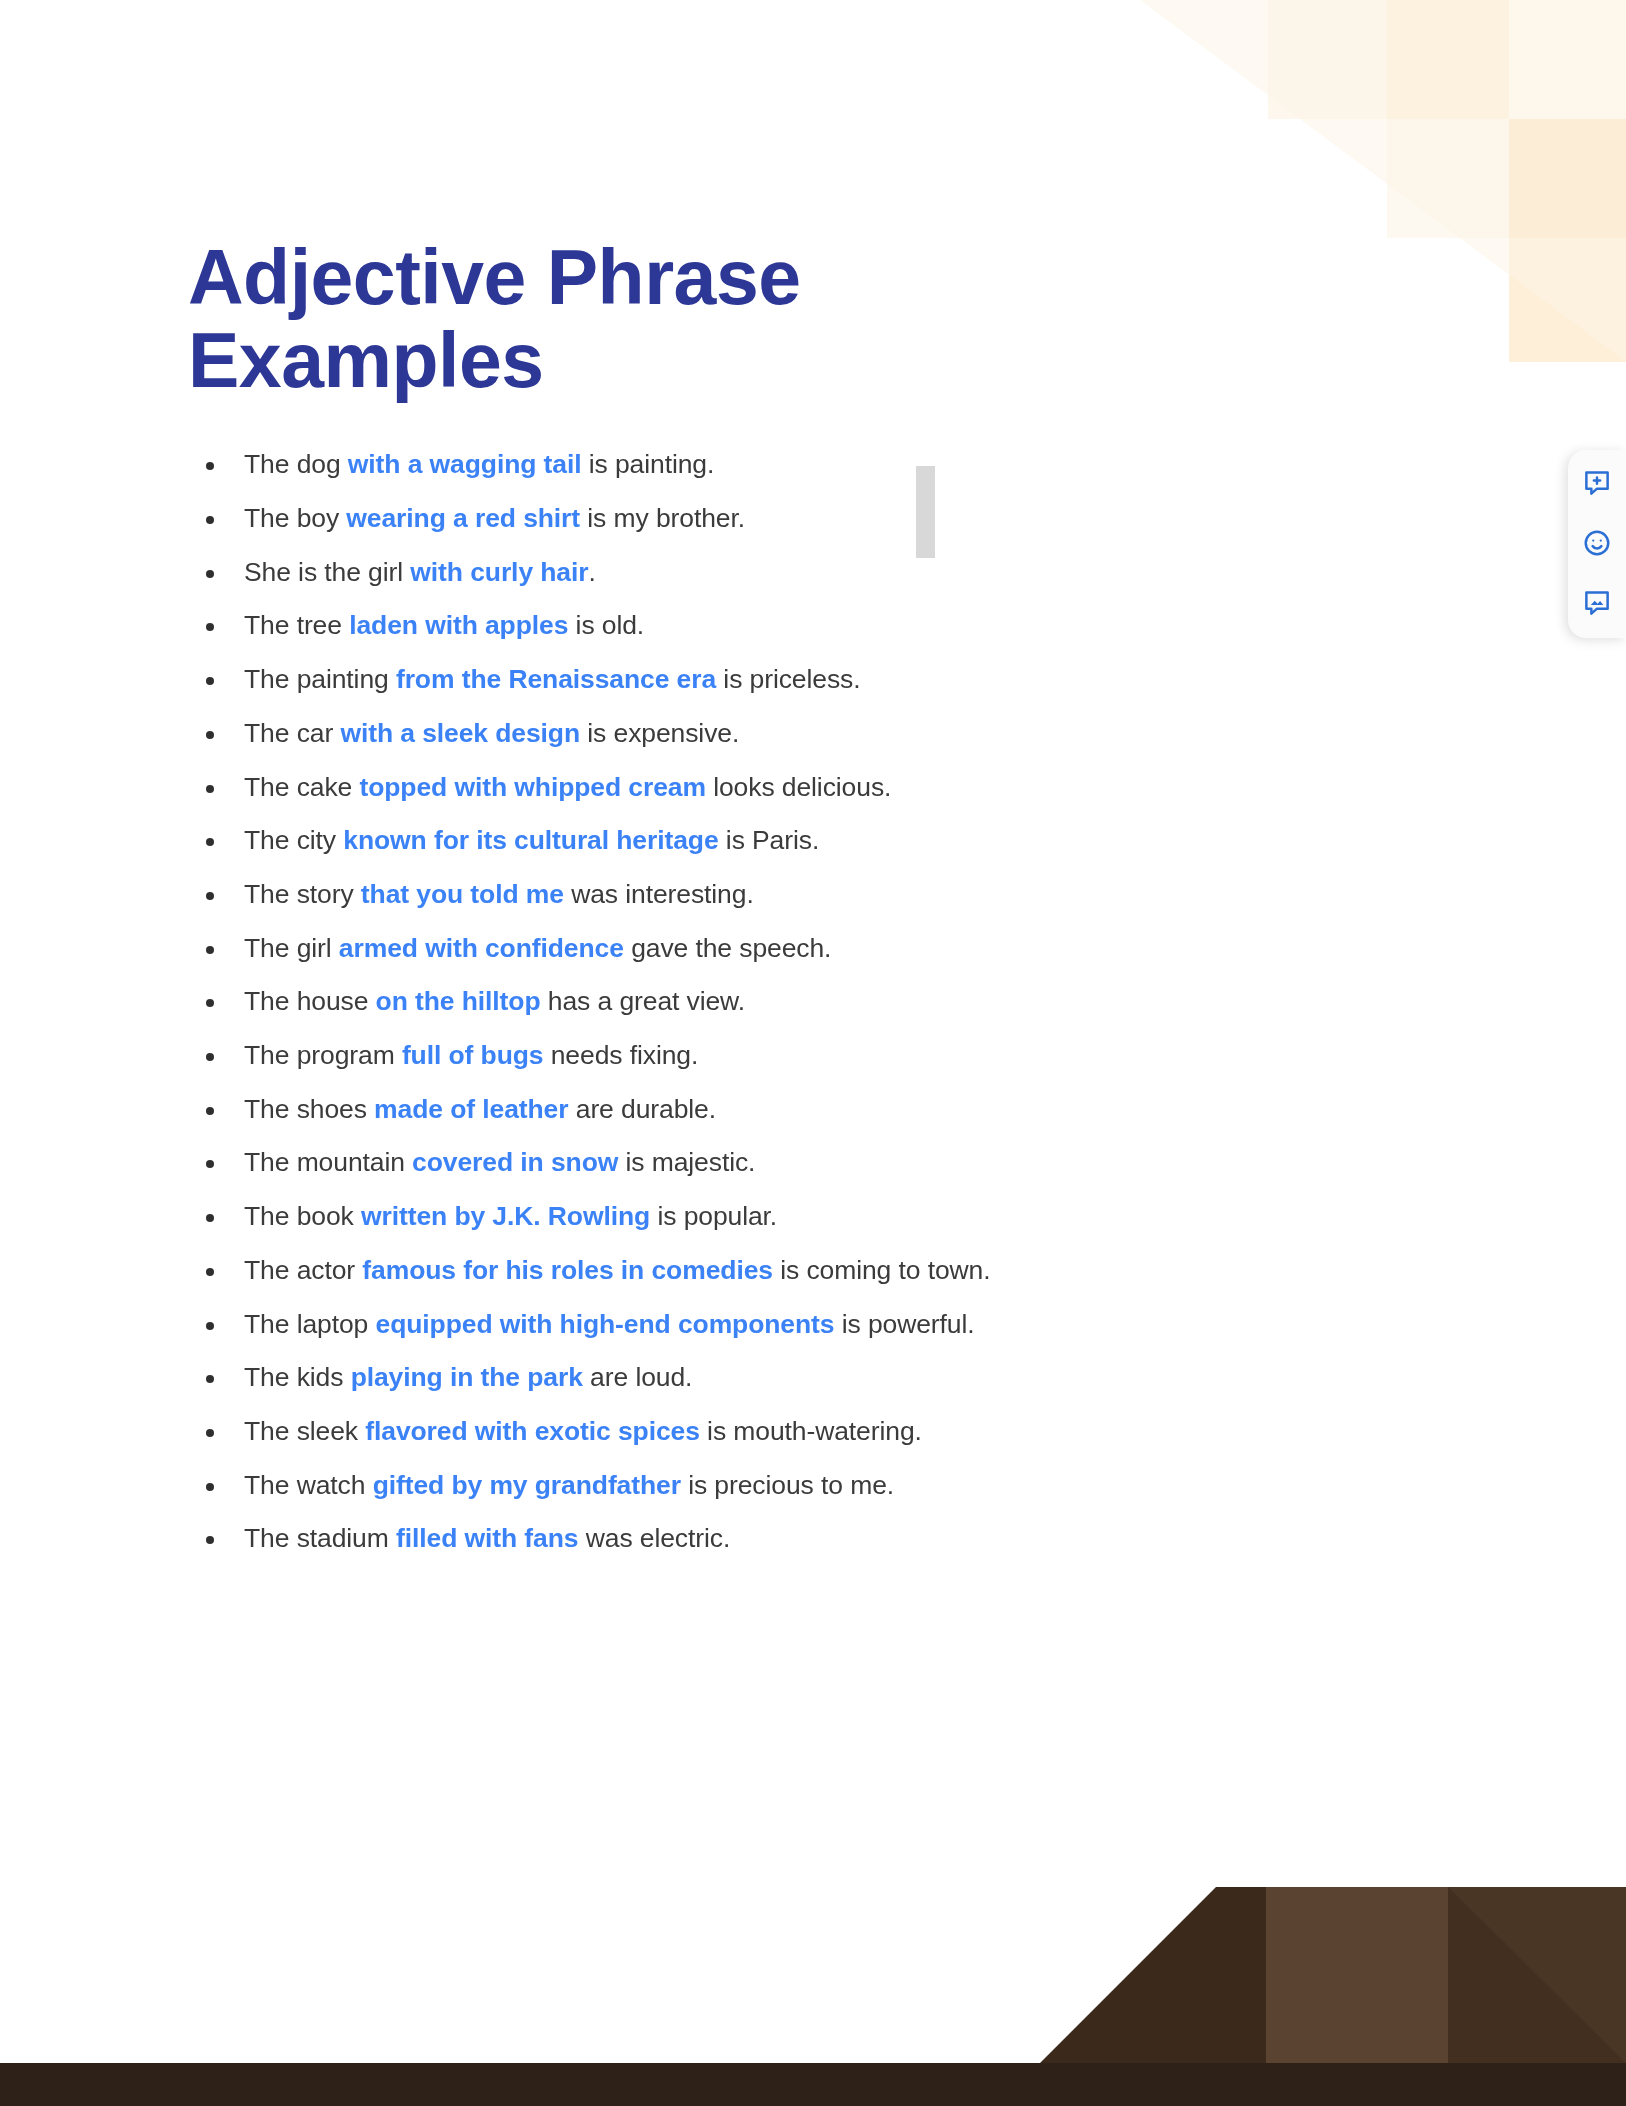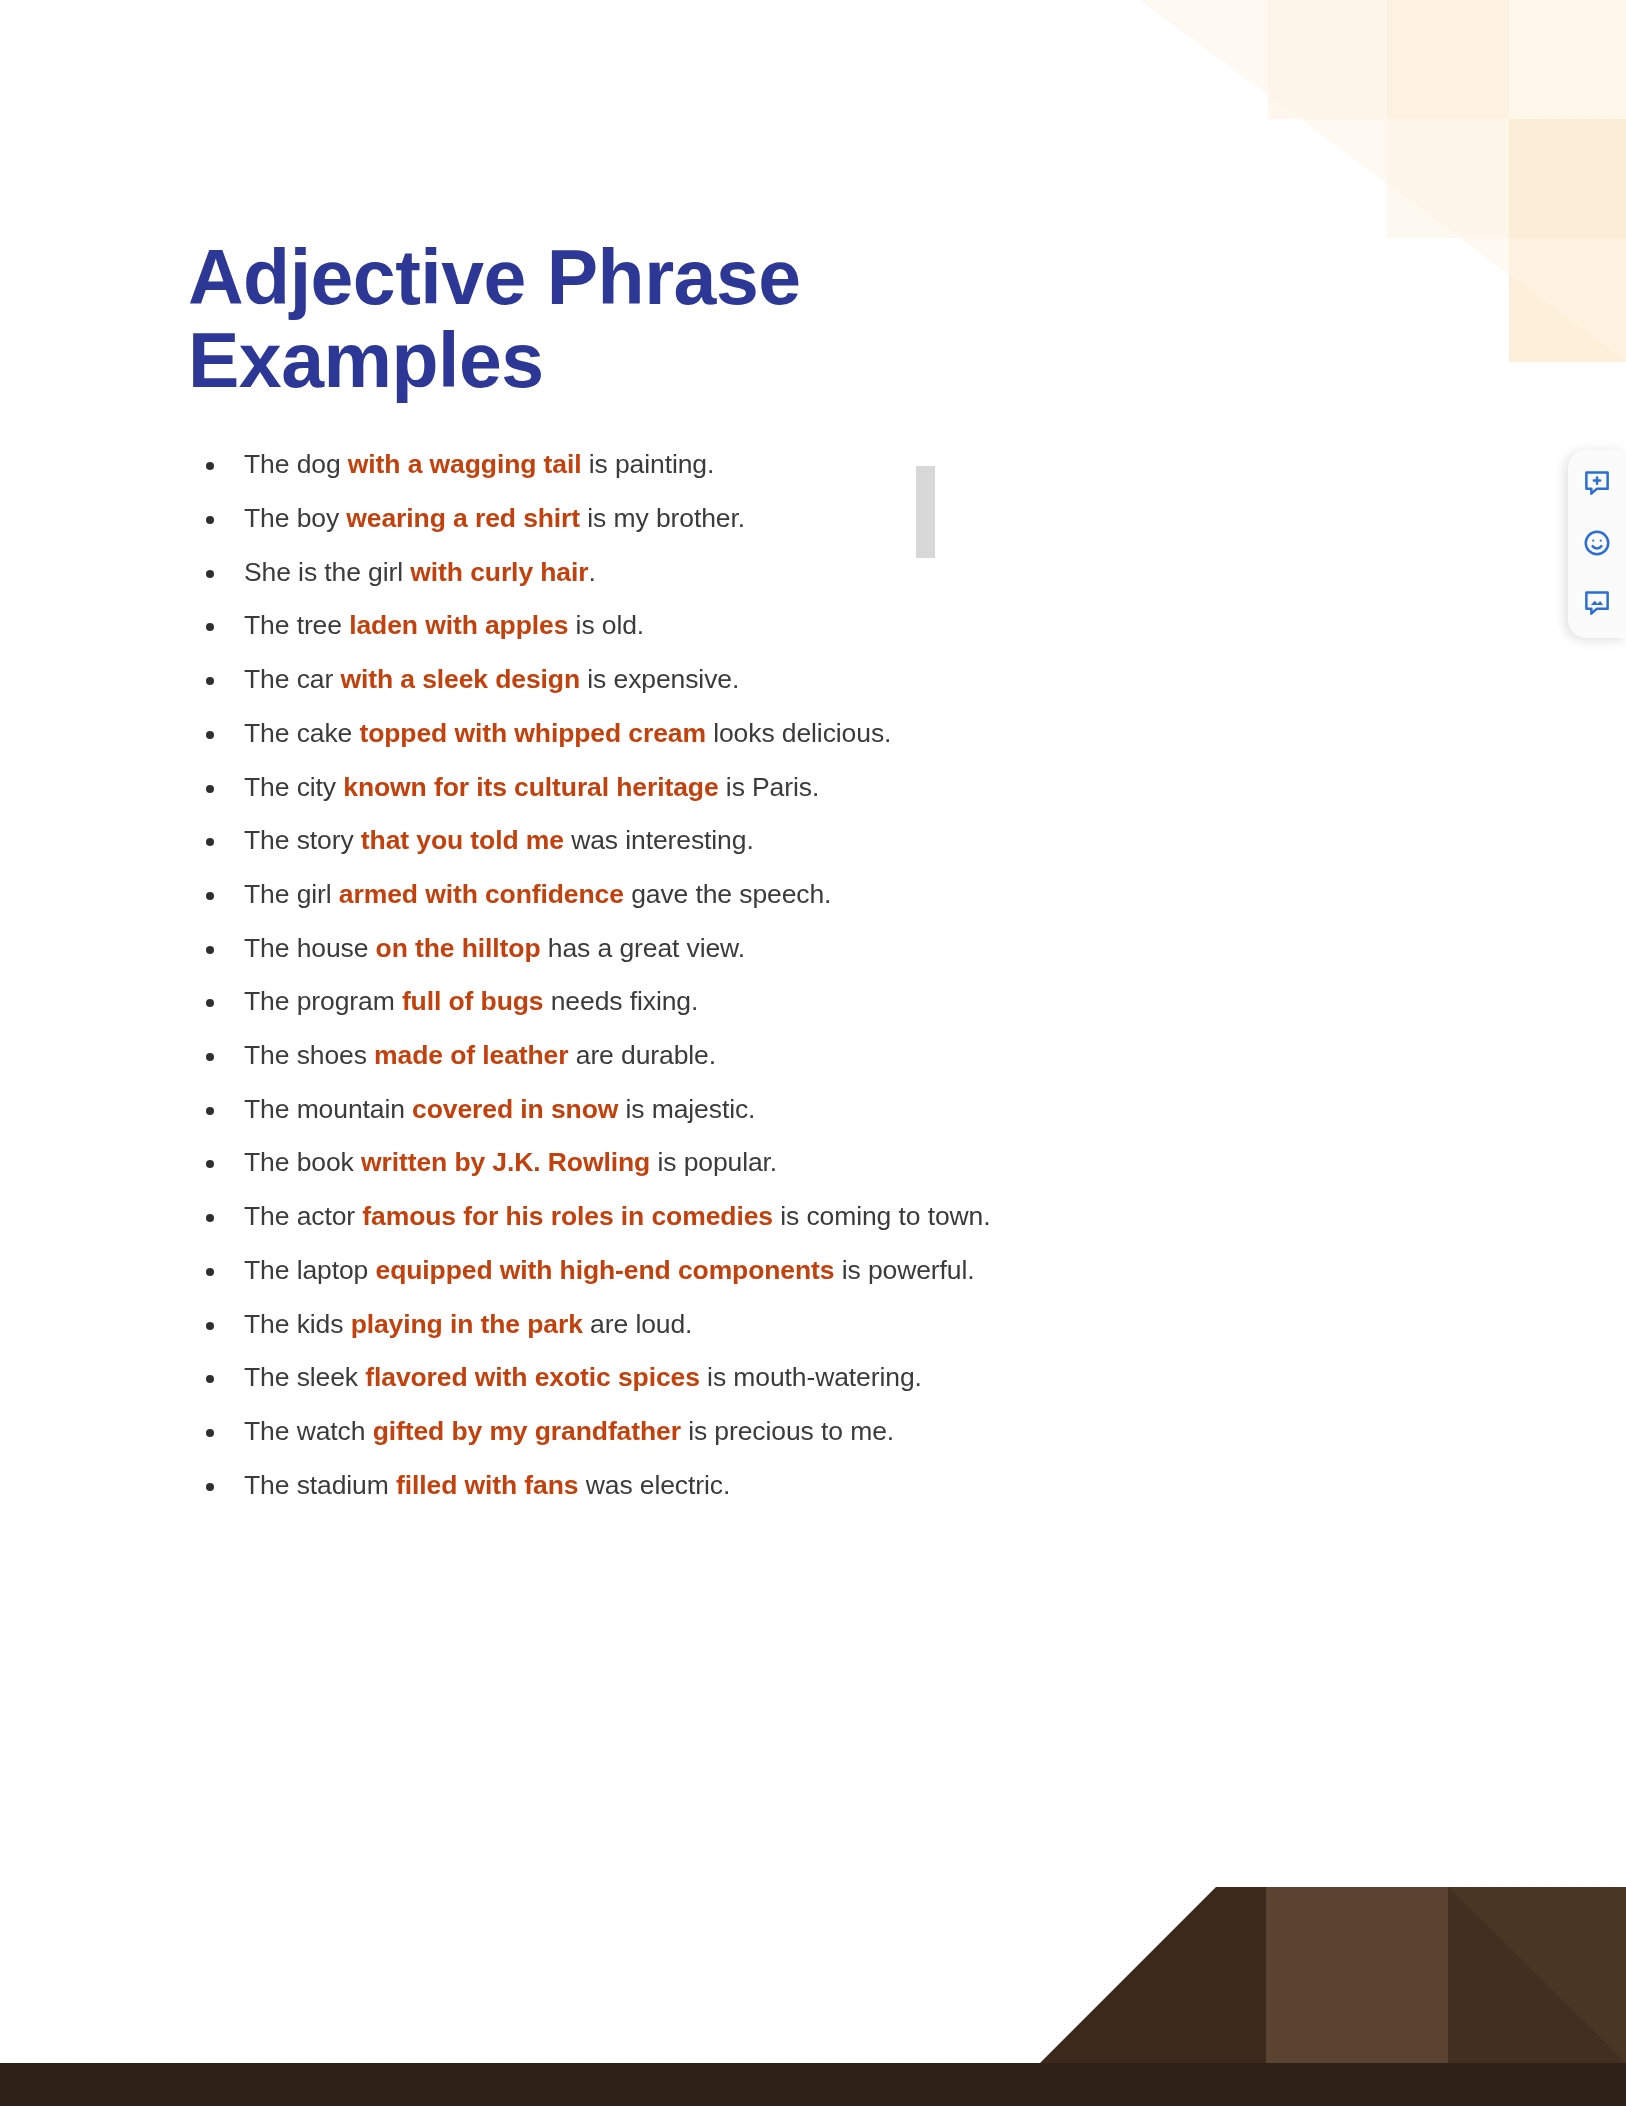--- a/index.html
+++ b/index.html
@@ -94,21 +94,21 @@
     position: absolute;
     left: 18px;
     top: 24px;
     width: 8px;
     height: 8px;
     border-radius: 50%;
     background: #2f2f2f;
   }
   ul.examples li b {
     font-weight: 700;
-    color: #c2410c;
+    color: #3b82f6;
   }
 
   
   .caret {
     position: absolute;
     left: 916px;
     top: 466px;
     width: 19px;
     height: 92px;
     background: #d8d8d8;
@@ -156,20 +156,21 @@
                 clip-path:polygon(0 0,486px 0,486px 362px);"></div>
   </div>
 
   <div class="content">
     <h1 class="doc-title">Adjective Phrase Examples</h1>
     <ul class="examples">
         <li><span>The dog </span><b>with a wagging tail</b><span> is painting.</span></li>
         <li><span>The boy </span><b>wearing a red shirt</b><span> is my brother.</span></li>
         <li><span>She is the girl </span><b>with curly hair</b><span>.</span></li>
         <li><span>The tree </span><b>laden with apples</b><span> is old.</span></li>
+        <li><span>The painting </span><b>from the Renaissance era</b><span> is priceless.</span></li>
         <li><span>The car </span><b>with a sleek design</b><span> is expensive.</span></li>
         <li><span>The cake </span><b>topped with whipped cream</b><span> looks delicious.</span></li>
         <li><span>The city </span><b>known for its cultural heritage</b><span> is Paris.</span></li>
         <li><span>The story </span><b>that you told me</b><span> was interesting.</span></li>
         <li><span>The girl </span><b>armed with confidence</b><span> gave the speech.</span></li>
         <li><span>The house </span><b>on the hilltop</b><span> has a great view.</span></li>
         <li><span>The program </span><b>full of bugs</b><span> needs fixing.</span></li>
         <li><span>The shoes </span><b>made of leather</b><span> are durable.</span></li>
         <li><span>The mountain </span><b>covered in snow</b><span> is majestic.</span></li>
         <li><span>The book </span><b>written by J.K. Rowling</b><span> is popular.</span></li>

